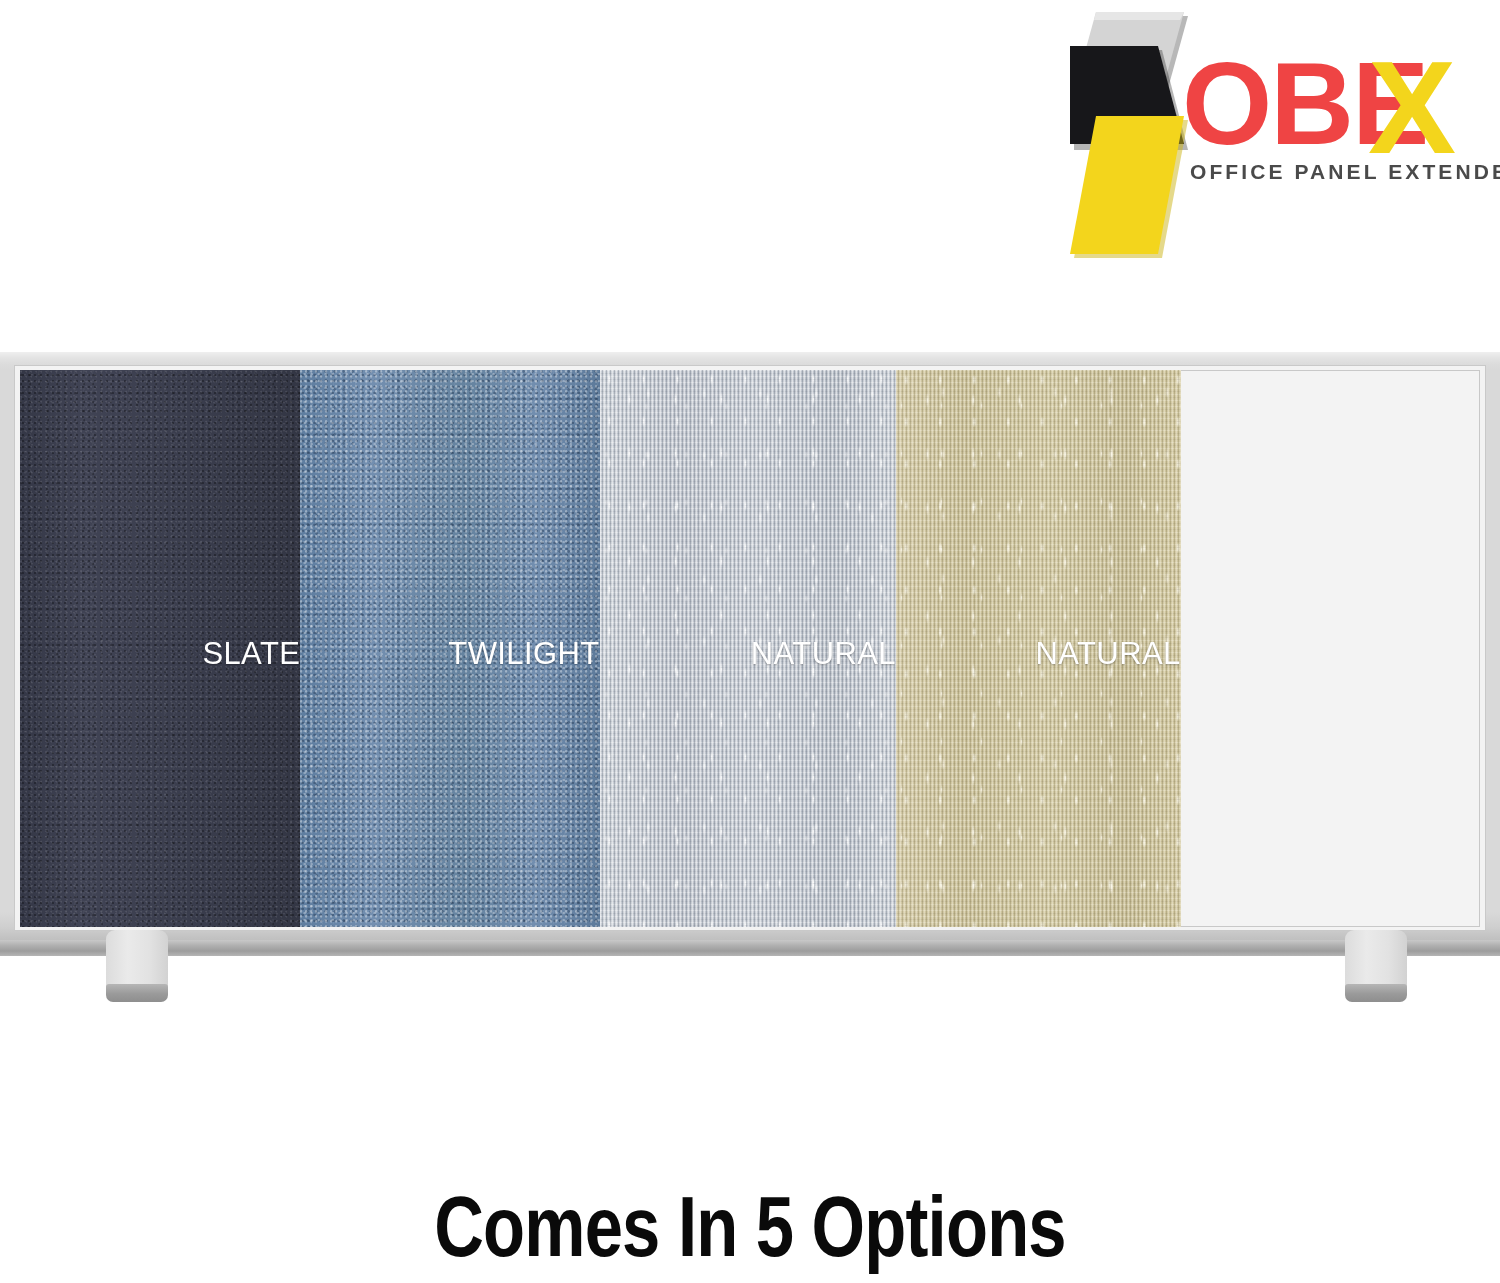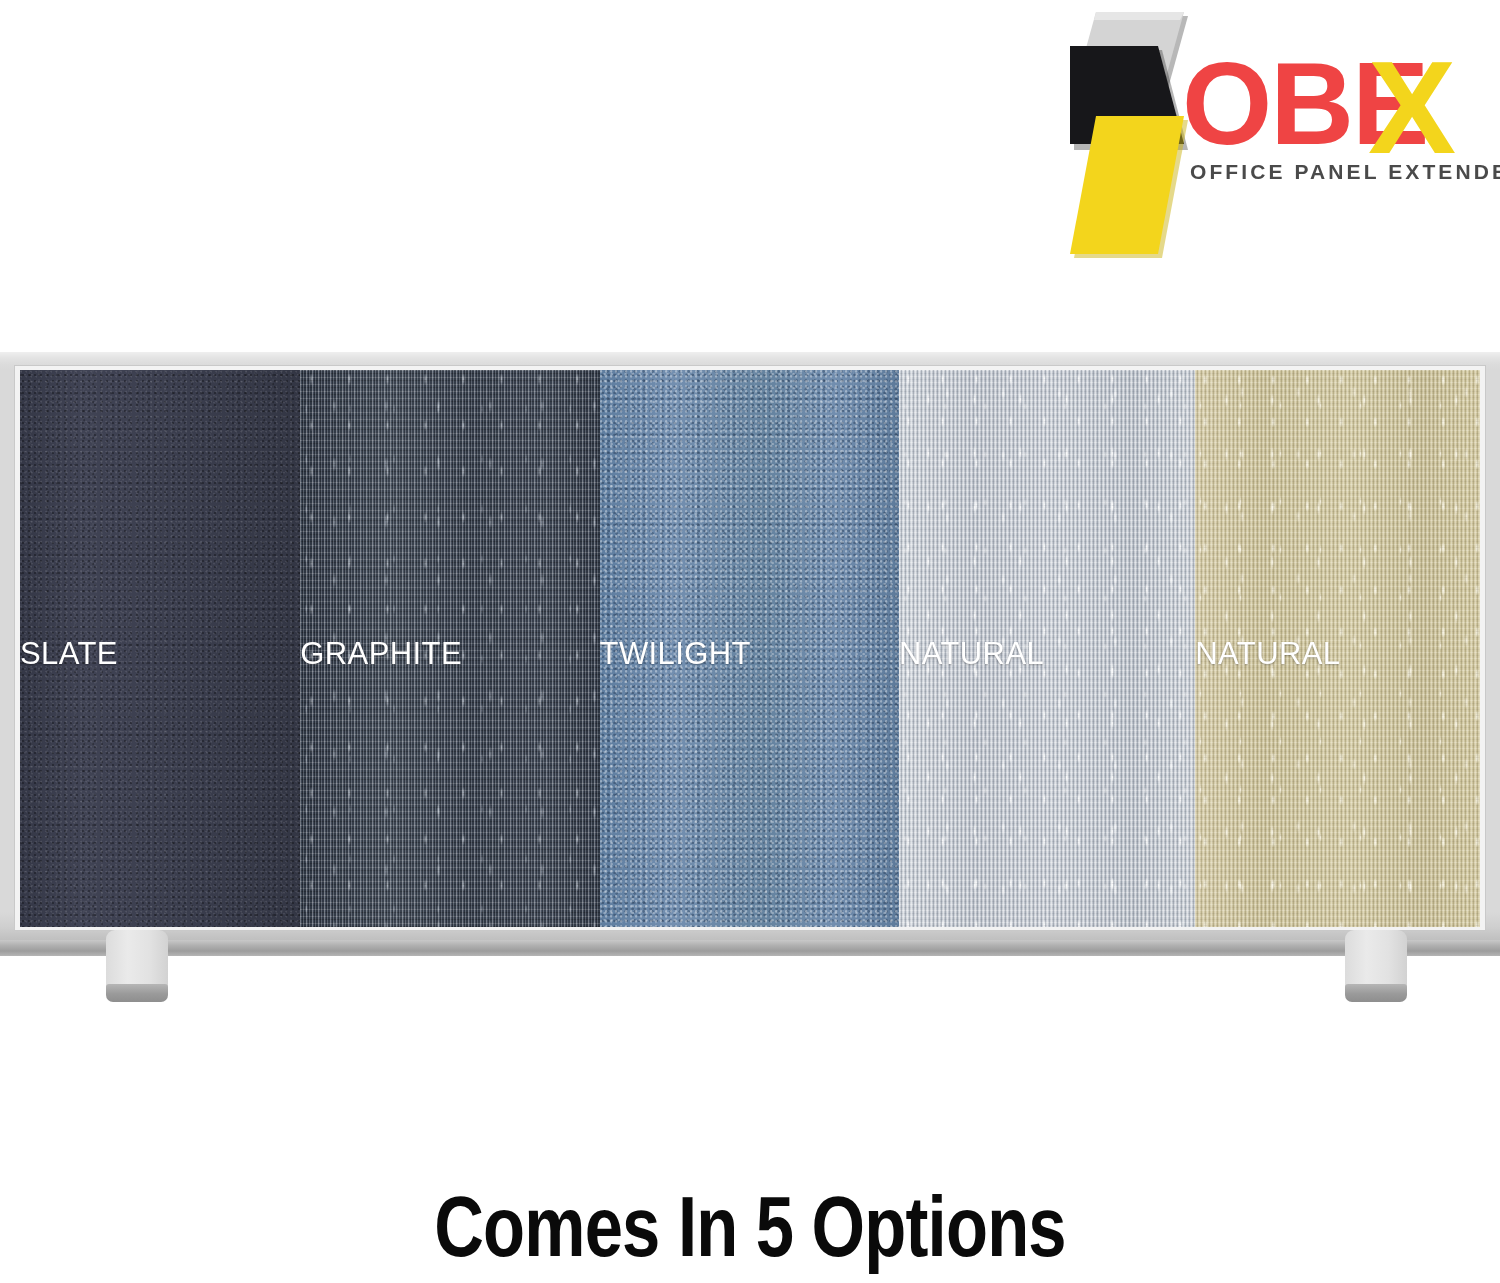--- a/index.html
+++ b/index.html
@@ -115,21 +115,21 @@
   }
   .swatch-texture {
     position: absolute;
     inset: 0;
   }
   .swatch-label {
     position: absolute;
     left: 0;
     right: 0;
     top: 266px;
-    text-align: left;
+    text-align: right;
     color: #ffffff;
     font-family: "Liberation Sans", sans-serif;
     font-weight: 400;
     font-size: 31px;
     letter-spacing: 0.4px;
     text-shadow: 0 1px 2px rgba(0,0,0,0.30);
     white-space: nowrap;
   }
 
   
@@ -301,24 +301,20 @@
   <div id="panel-frame">
     <div id="panel-inner-bevel"></div>
 
     <div id="fabric-strip">
 
       <div class="swatch" style="width:19.2%">
         <div class="swatch-texture tex-slate"></div>
         <div class="swatch-label">SLATE</div>
       </div>
 
-      <div class="swatch" style="width:20.5%">
-        <div class="swatch-texture tex-graphite"></div>
-        <div class="swatch-label">GRAPHITE</div>
-      </div>
 
       <div class="swatch" style="width:20.5%">
         <div class="swatch-texture tex-twilight"></div>
         <div class="swatch-label">TWILIGHT</div>
       </div>
 
       <div class="swatch" style="width:20.3%">
         <div class="swatch-texture tex-overcast"></div>
         <div class="swatch-label">NATURAL</div>
       </div>

